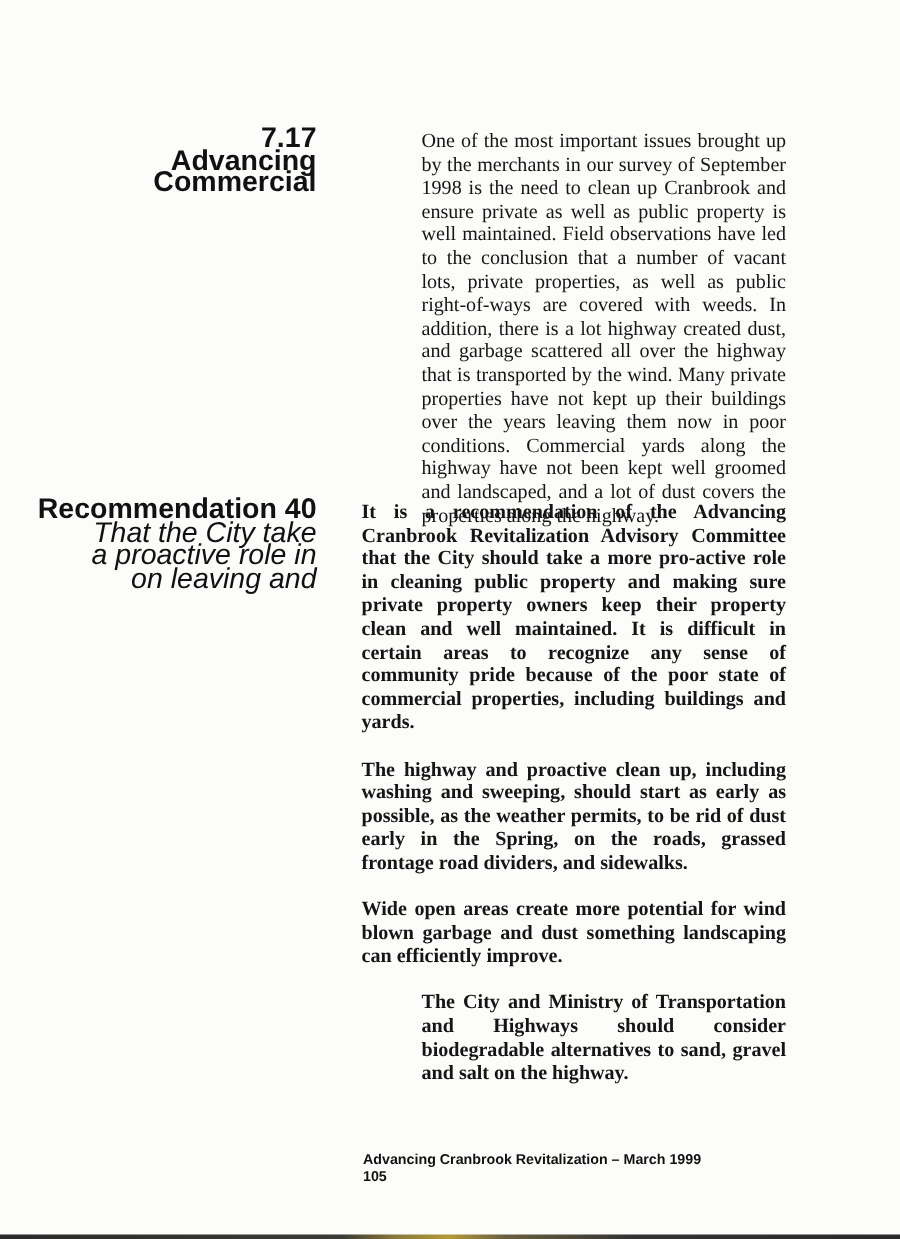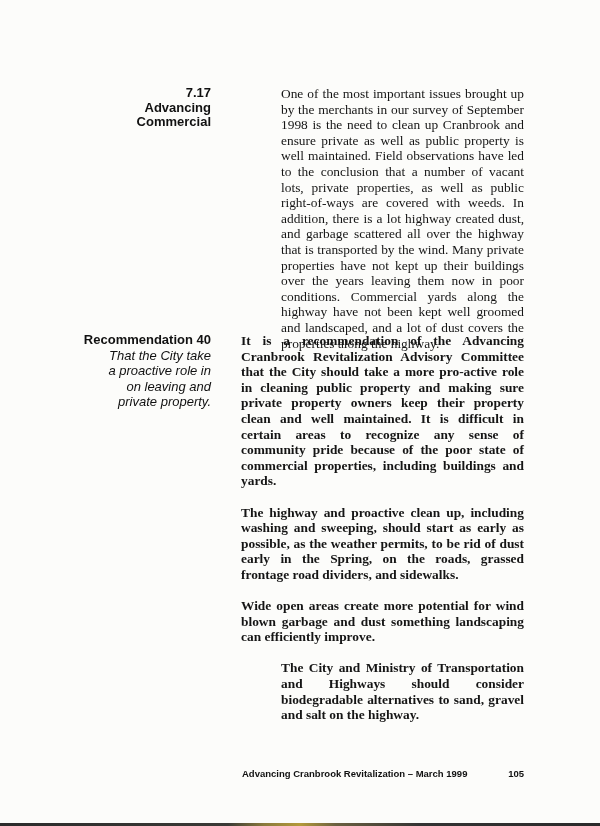--- a/index.html
+++ b/index.html
@@ -16,21 +16,21 @@
     }
     .page {
       position: absolute;
       inset: 0;
     }
     .side-heading {
       position: absolute;
       right: 389px; 
       text-align: right;
       font-family: "Liberation Sans", sans-serif;
-      font-size: 13px;
+      font-size: 19px;
       line-height: 14.5px;
       color: #111;
     }
     .side-heading .bold {
       font-weight: bold;
     }
     .sec-717 { top: 86px; }
     .rec-40 { top: 333px; }
     .rec-40 .title { font-weight: bold; }
     .rec-40 .desc {
@@ -60,20 +60,21 @@
       position: absolute;
       top: 768px;
       left: 242px;
       width: 282px;
       font-family: "Liberation Sans", sans-serif;
       font-size: 9.5px;
       font-weight: bold;
       color: #111;
       display: flex;
       justify-content: space-between;
+      flex-direction: column;
     }
     .scan-edge {
       position: absolute;
       left: 0;
       right: 0;
       bottom: 0;
       height: 3px;
       background: linear-gradient(to right, #2b2b2b 0%, #3a3a36 38%, #8a7a3c 44%, #b49a3a 50%, #6a6040 56%, #333 70%, #2a2a2a 100%);
     }
   </style>
@@ -91,21 +92,20 @@
   <div class="body-col para-717">
     <p>One of the most important issues brought up by the merchants in our survey of September 1998 is the need to clean up Cranbrook and ensure private as well as public property is well maintained. Field observations have led to the conclusion that a number of vacant lots, private properties, as well as public right-of-ways are covered with weeds. In addition, there is a lot highway created dust, and garbage scattered all over the highway that is transported by the wind. Many private properties have not kept up their buildings over the years leaving them now in poor conditions. Commercial yards along the highway have not been kept well groomed and landscaped, and a lot of dust covers the properties along the highway.</p>
   </div>
 
   <div class="side-heading rec-40">
     <div class="title">Recommendation 40</div>
     <div class="desc">
       <div>That the City take</div>
       <div>a proactive role in</div>
       <div>on leaving and</div>
-      <div>private property.</div>
     </div>
   </div>
 
   <div class="body-col para-rec">
     <p>It is a recommendation of the Advancing Cranbrook Revitalization Advisory Committee that the City should take a more pro-active role in cleaning public property and making sure private property owners keep their property clean and well maintained. It is difficult in certain areas to recognize any sense of community pride because of the poor state of commercial properties, including buildings and yards.</p>
     <p>The highway and proactive clean up, including washing and sweeping, should start as early as possible, as the weather permits, to be rid of dust early in the Spring, on the roads, grassed frontage road dividers, and sidewalks.</p>
     <p>Wide open areas create more potential for wind blown garbage and dust something landscaping can efficiently improve.</p>
     <p>The City and Ministry of Transportation and Highways should consider biodegradable alternatives to sand, gravel and salt on the highway.</p>
   </div>
 

